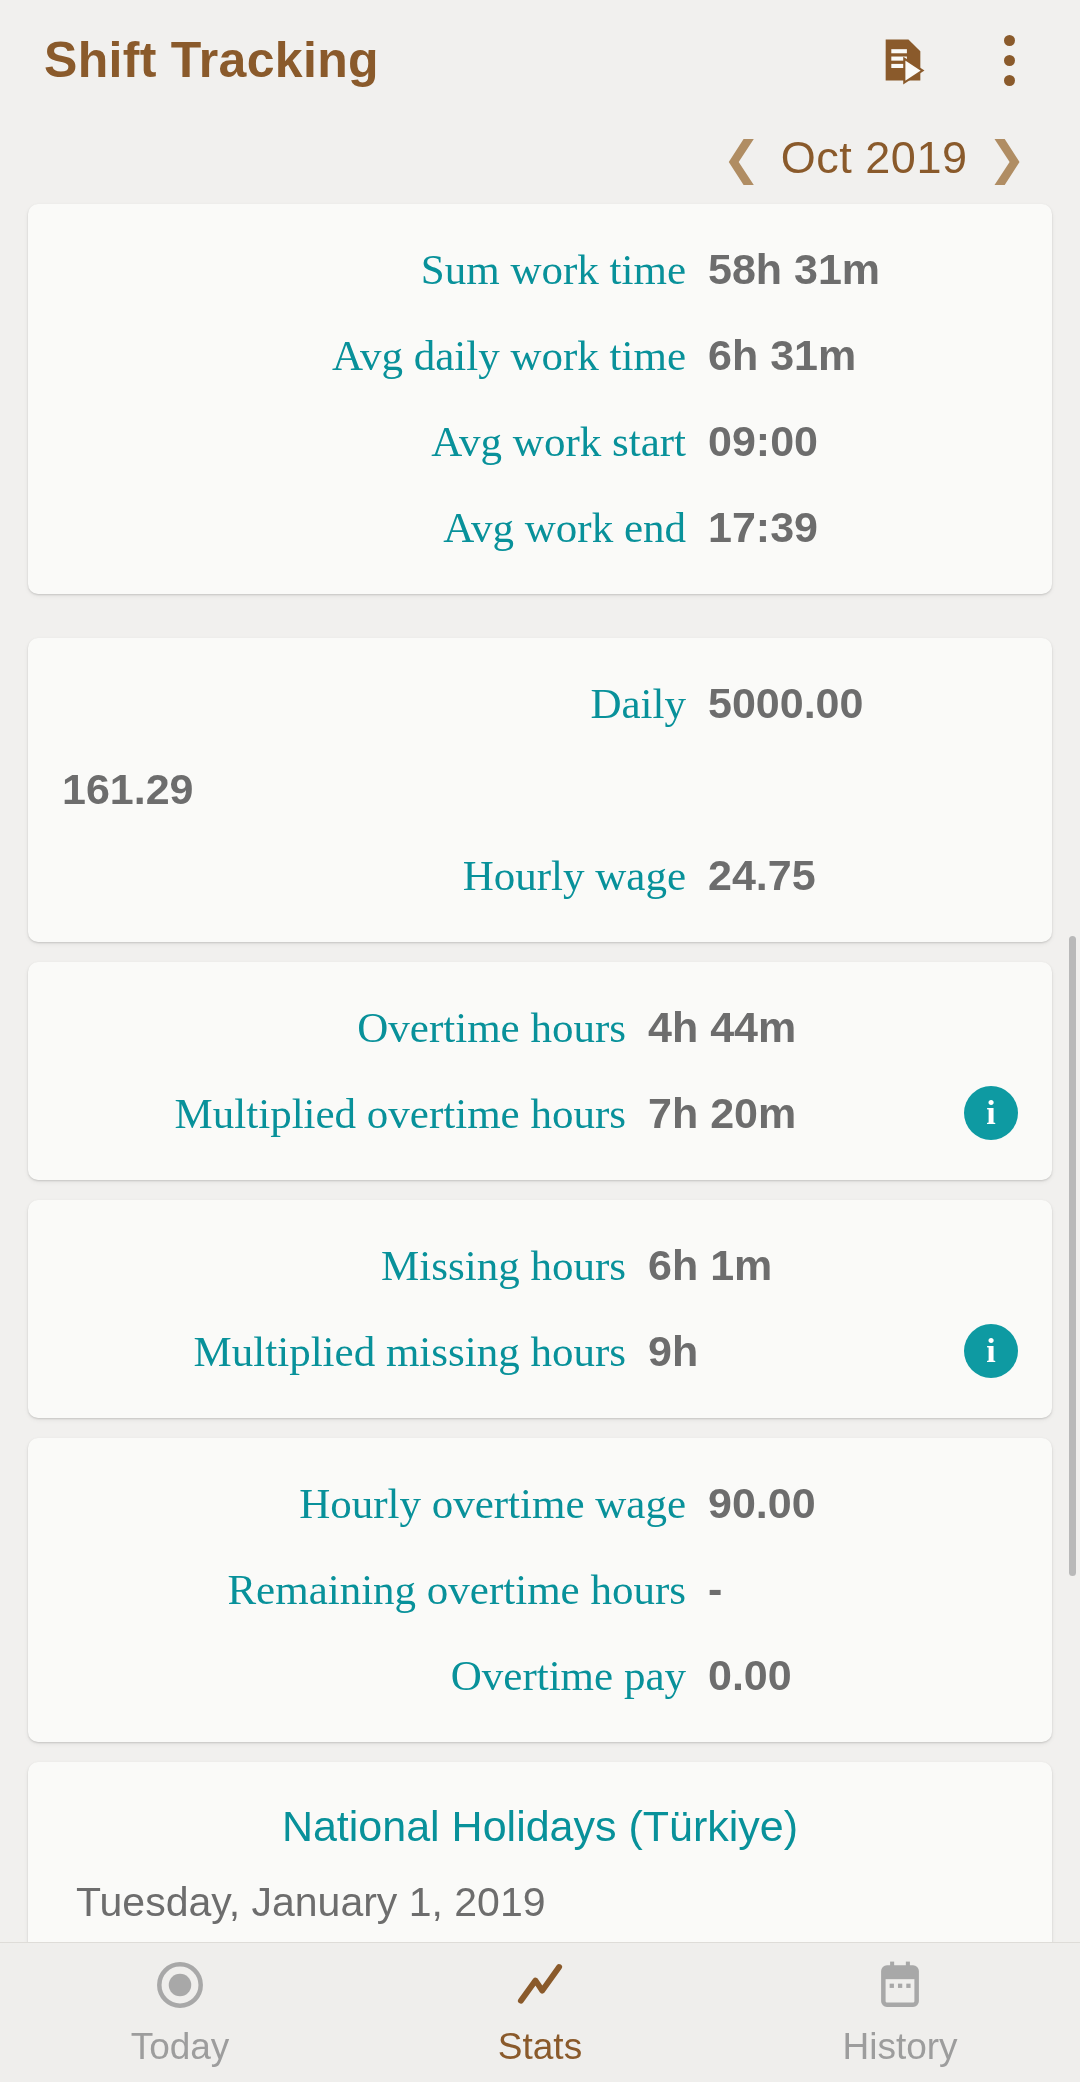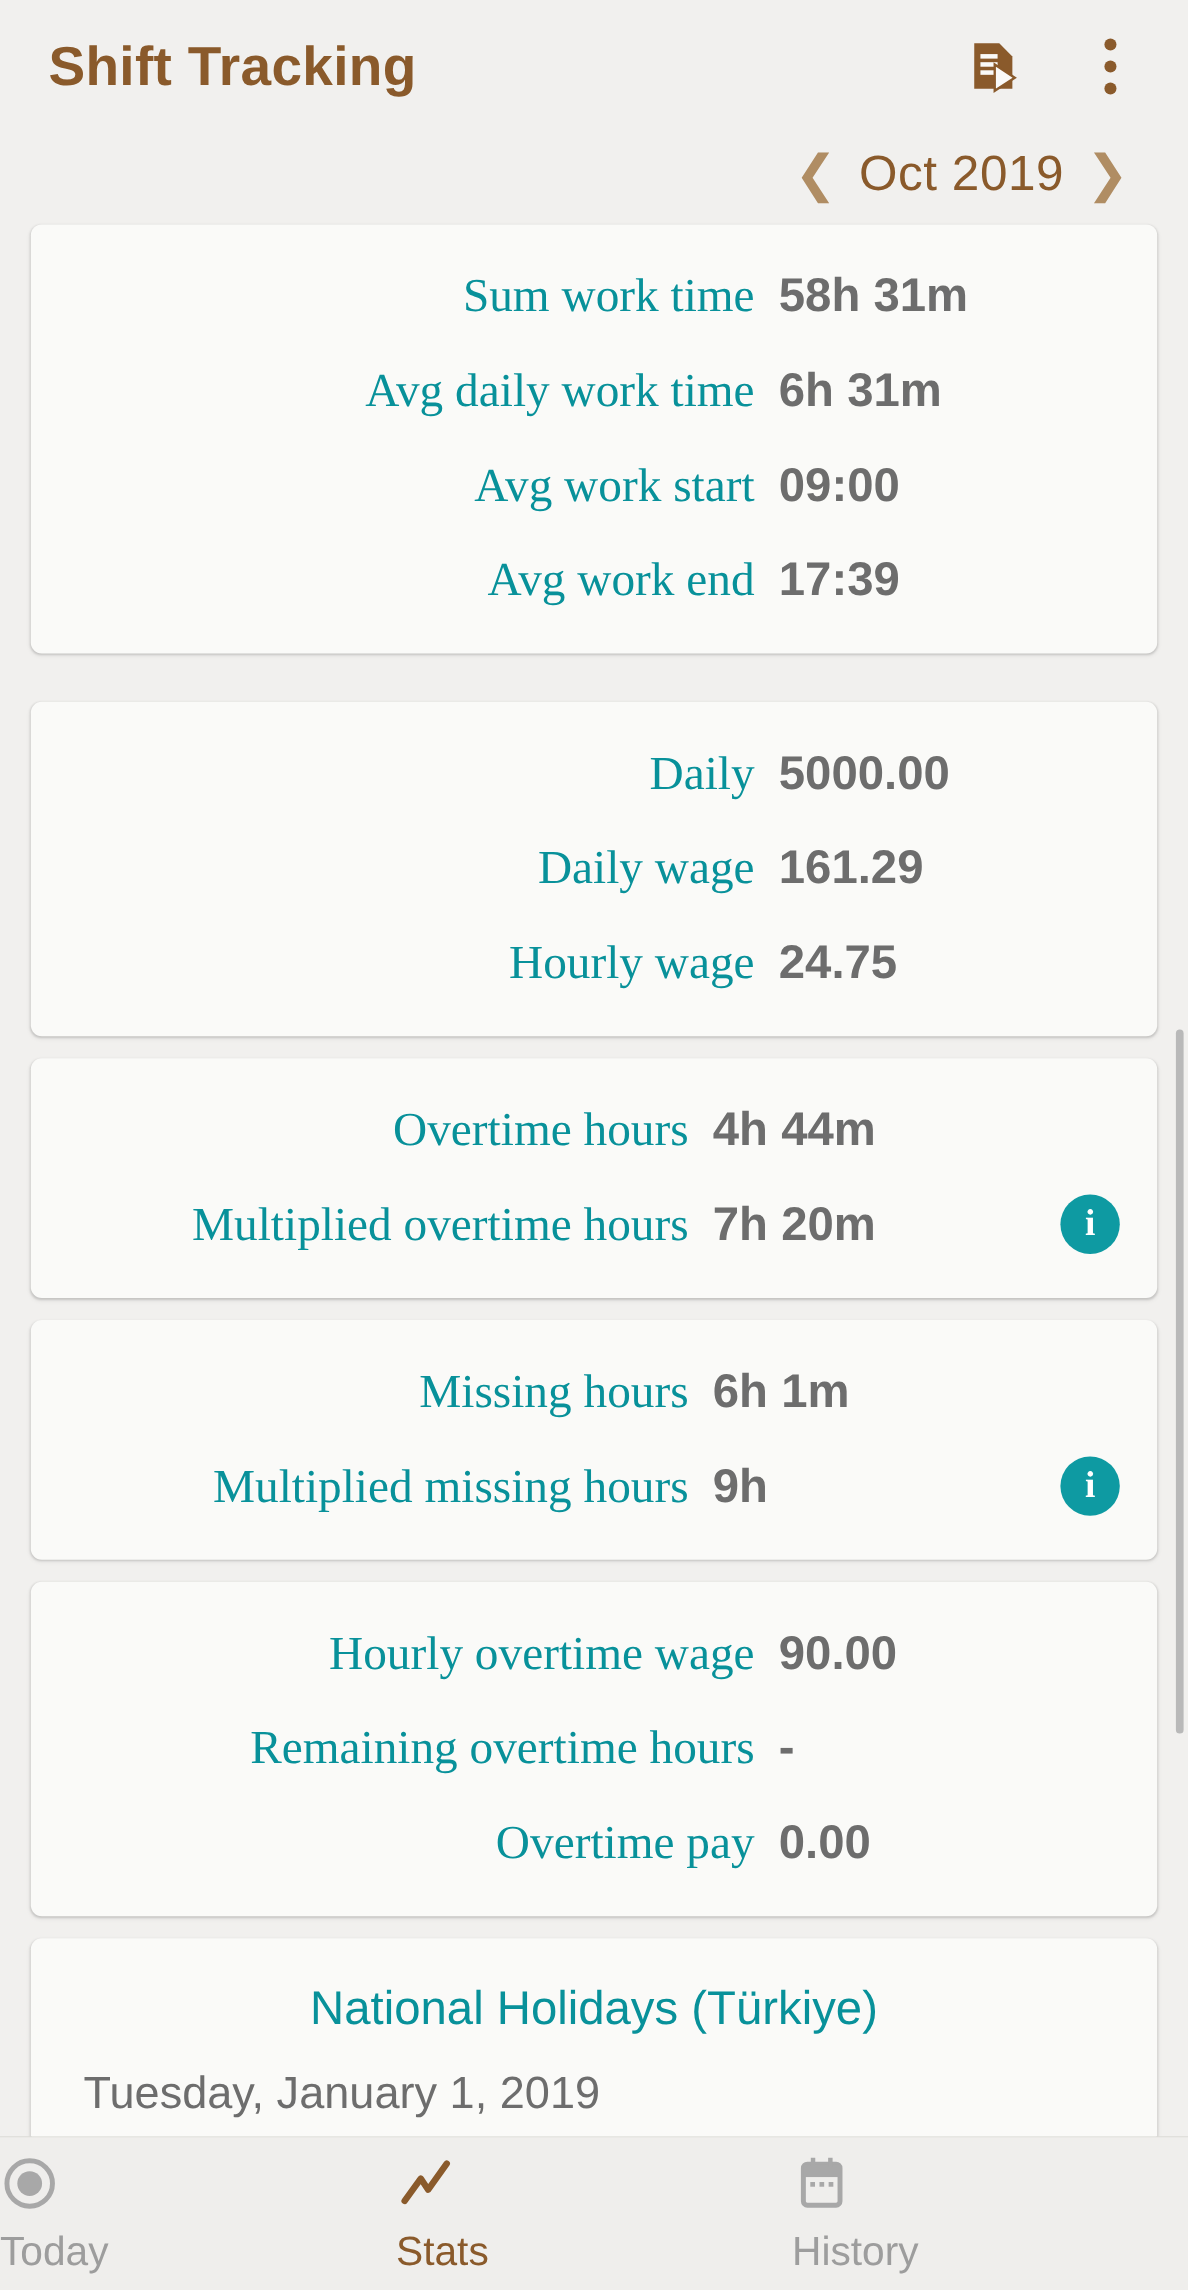--- a/index.html
+++ b/index.html
@@ -146,21 +146,21 @@
   .bottomnav {
     flex: 0 0 140px;
     display: flex;
     background: #efeeec;
     border-top: 1px solid #dedcd8;
     align-items: center;
   }
   .navitem {
     flex: 1 1 0;
     display: flex; flex-direction: column;
-    align-items: flex-start; justify-content: center;
+    align-items: center; justify-content: center;
     gap: 14px;
   }
   .navitem .nav-label { font-size: 37px; color: #9d9d9d; }
   .navitem.active .nav-label { color: #8a5a2b; }
   .nav-ico { width: 54px; height: 54px; display: flex; align-items: center; justify-content: center; }
   .nav-ico svg { width: 54px; height: 54px; display: block; }
 </style>
 </head>
 <body>
 
@@ -217,21 +217,20 @@
       </div>
 
       <div class="gap-lg"></div>
 
       <div class="card">
         <div class="row">
           <div class="label">Daily</div>
           <div class="value">5000.00</div>
         </div>
         <div class="row">
-          <div class="label">Daily wage</div>
           <div class="value">161.29</div>
         </div>
         <div class="row">
           <div class="label">Hourly wage</div>
           <div class="value">24.75</div>
         </div>
       </div>
 
       <div class="gap-sm"></div>
 

